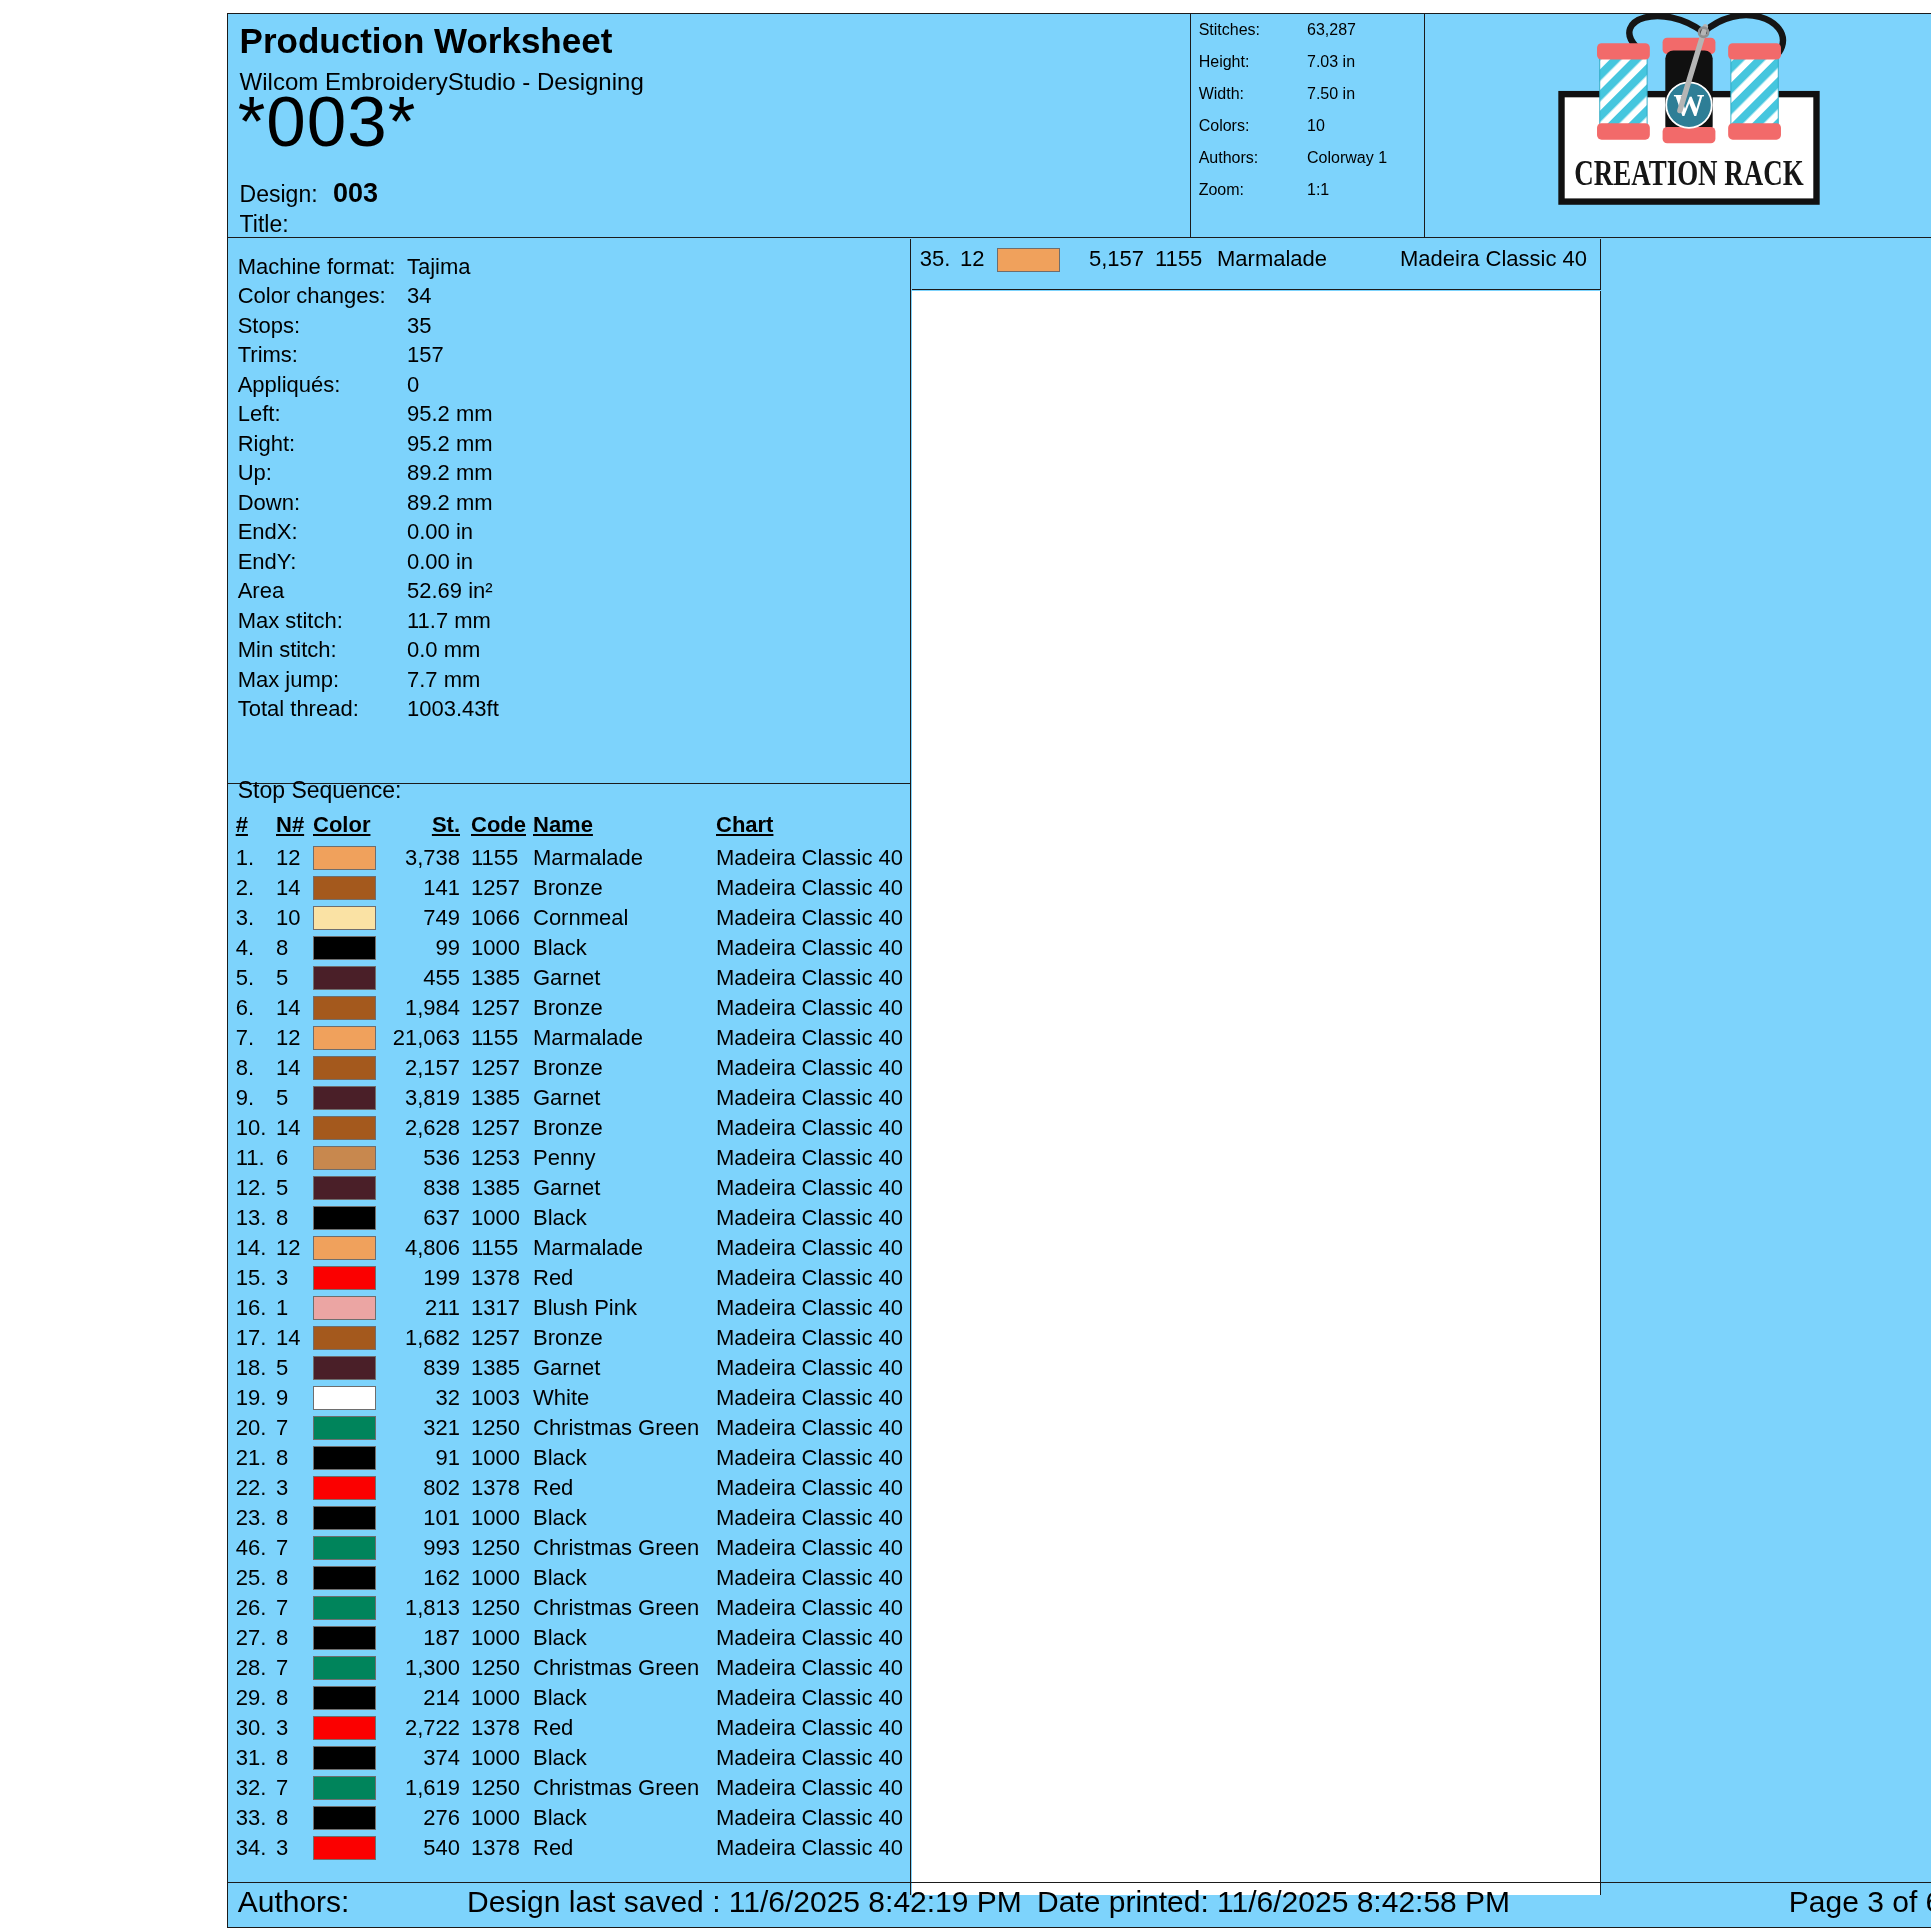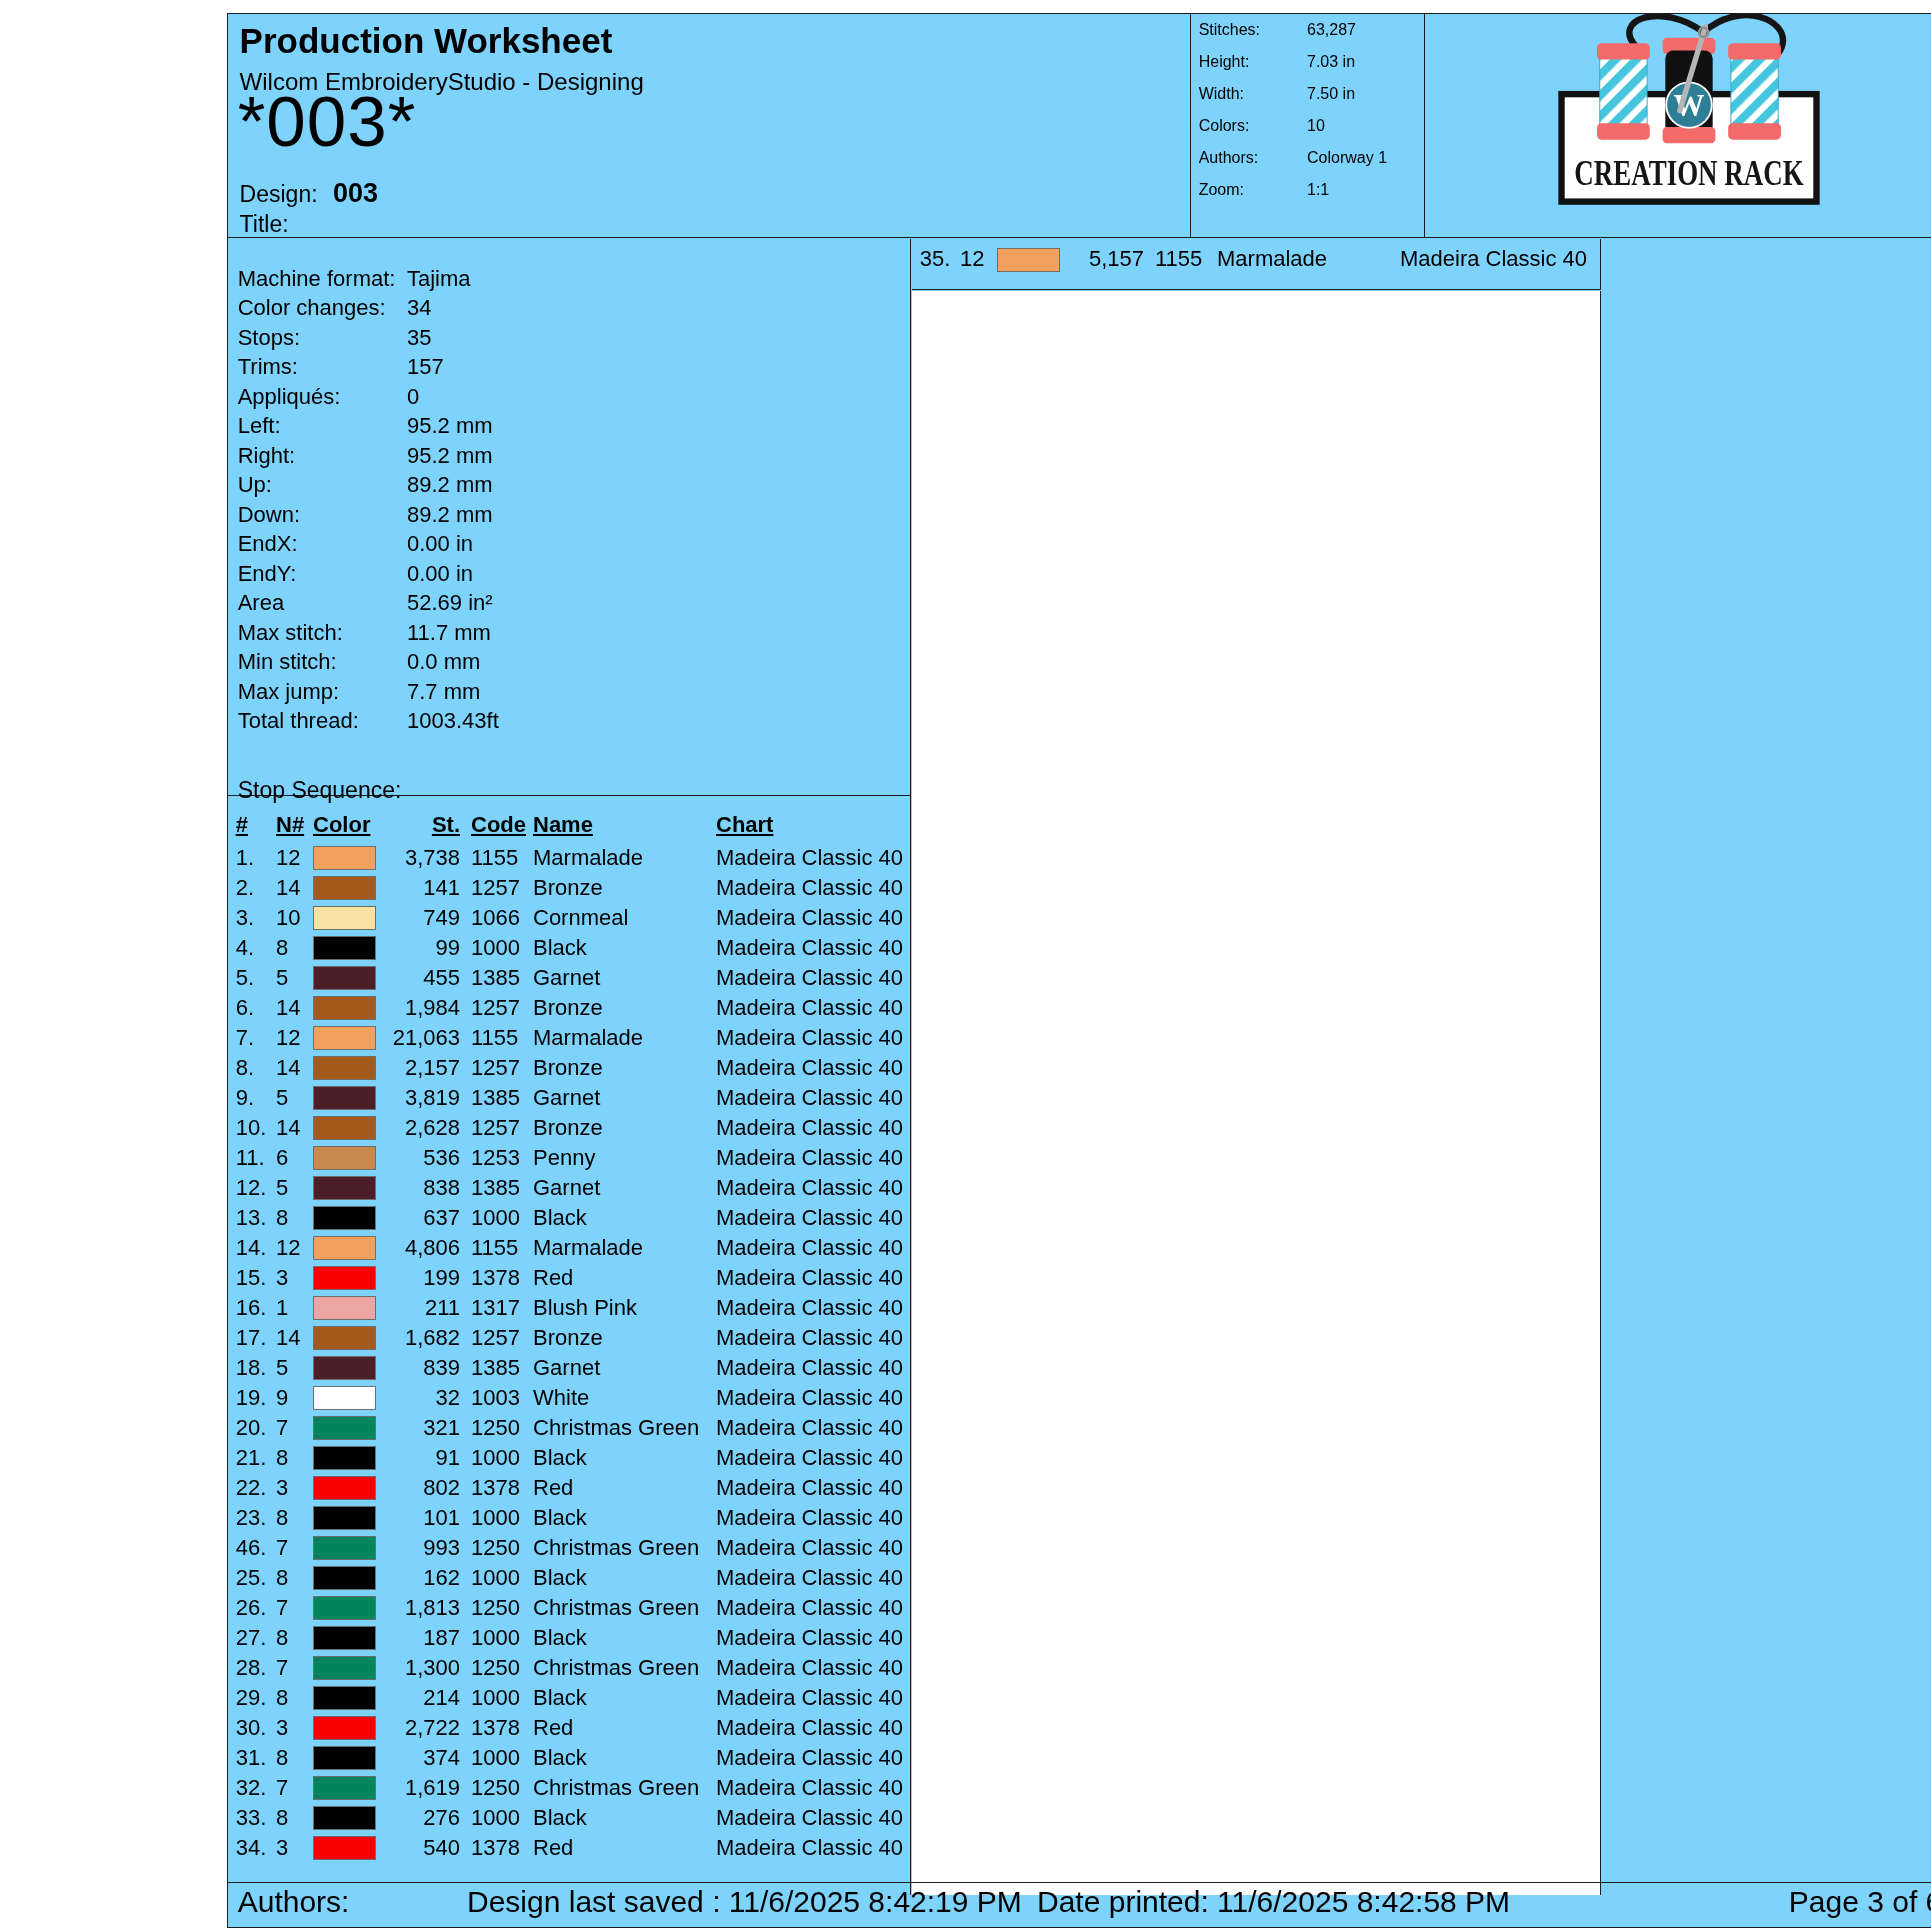--- a/index.html
+++ b/index.html
@@ -25,21 +25,21 @@
   .stats-box { position:relative; width:234px; flex:none; border-left:1.9px solid #1b1b1b;
                padding-top:7.7px; box-sizing:border-box; }
   .stats-box .kv-row { position:relative; height:32px; font-size:16px; }
   .stats-box .kv-label { position:absolute; left:7.7px; }
   .stats-box .kv-value { position:absolute; left:116px; white-space:nowrap; }
   .logo-box { position:relative; flex:1; border-left:1.9px solid #1b1b1b;
               display:flex; align-items:flex-start; justify-content:center; }
   
   .details-box { position:absolute; left:0; top:225px; width:682px; height:529px;
                  border-right:1.9px solid #1b1b1b; border-bottom:1.9px solid #1b1b1b;
-                 padding-top:27px; box-sizing:content-box; }
+                 padding-top:15px; box-sizing:content-box; }
   .details-box .kv-row { position:relative; height:29.5px; font-size:22px; }
   .details-box .kv-label { position:absolute; left:9.7px; }
   .details-box .kv-value { position:absolute; left:179px; white-space:nowrap; }
   .stop-box { position:absolute; left:0; top:756px; bottom:32px; width:682px;
               border-right:1.9px solid #1b1b1b; }
   .stop-label { position:absolute; left:9.7px; top:7.7px; font-size:23px; }
   .seq-head { position:absolute; left:0; right:0; top:42px; height:31px;
               font-weight:bold; font-size:22px; }
   .seq-head span { text-decoration:underline; }
   .seq-rows { position:absolute; left:0; right:0; top:75px; }

